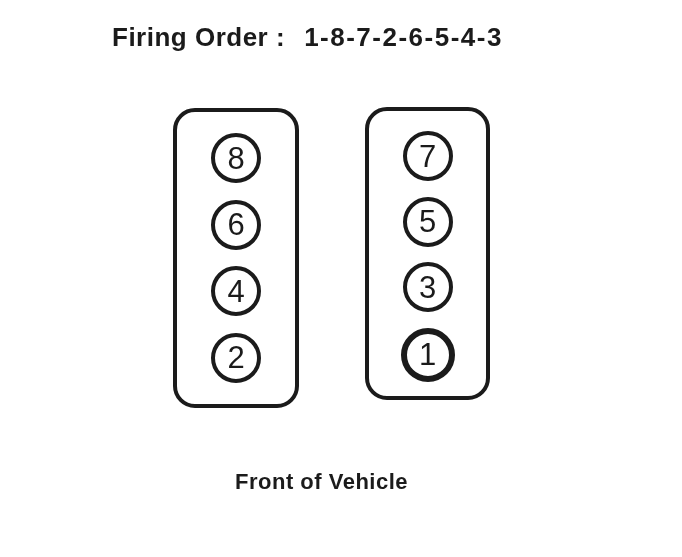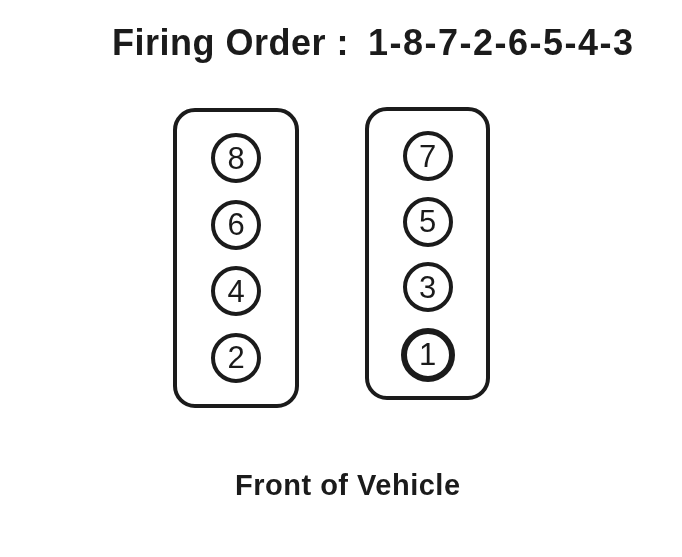--- a/index.html
+++ b/index.html
@@ -17,21 +17,21 @@
   }
   .page {
     position: absolute;
     inset: 0;
     filter: blur(0.3px);
   }
   .title {
     position: absolute;
     left: 112px;
     top: 22px;
-    font-size: 36px;
+    font-size: 26px;
     font-weight: bold;
     letter-spacing: 0.5px;
     white-space: nowrap;
     text-align: right;
   }
   .title .seq {
     margin-left: 19px;
     letter-spacing: 1.5px;
   }
   .bank {
@@ -75,21 +75,21 @@
   }
   .cylinder.highlight {
     width: 54px;
     height: 54px;
     border-width: 6px;
   }
   .footer {
     position: absolute;
     left: 235px;
     top: 469px;
-    font-size: 29px;
+    font-size: 22px;
     font-weight: bold;
     letter-spacing: 0.5px;
     white-space: nowrap;
   }
 </style>
 </head>
 <body style="--ink: #1b1b1b; --background: #ffffff;">
 
 <div class="page">
 

